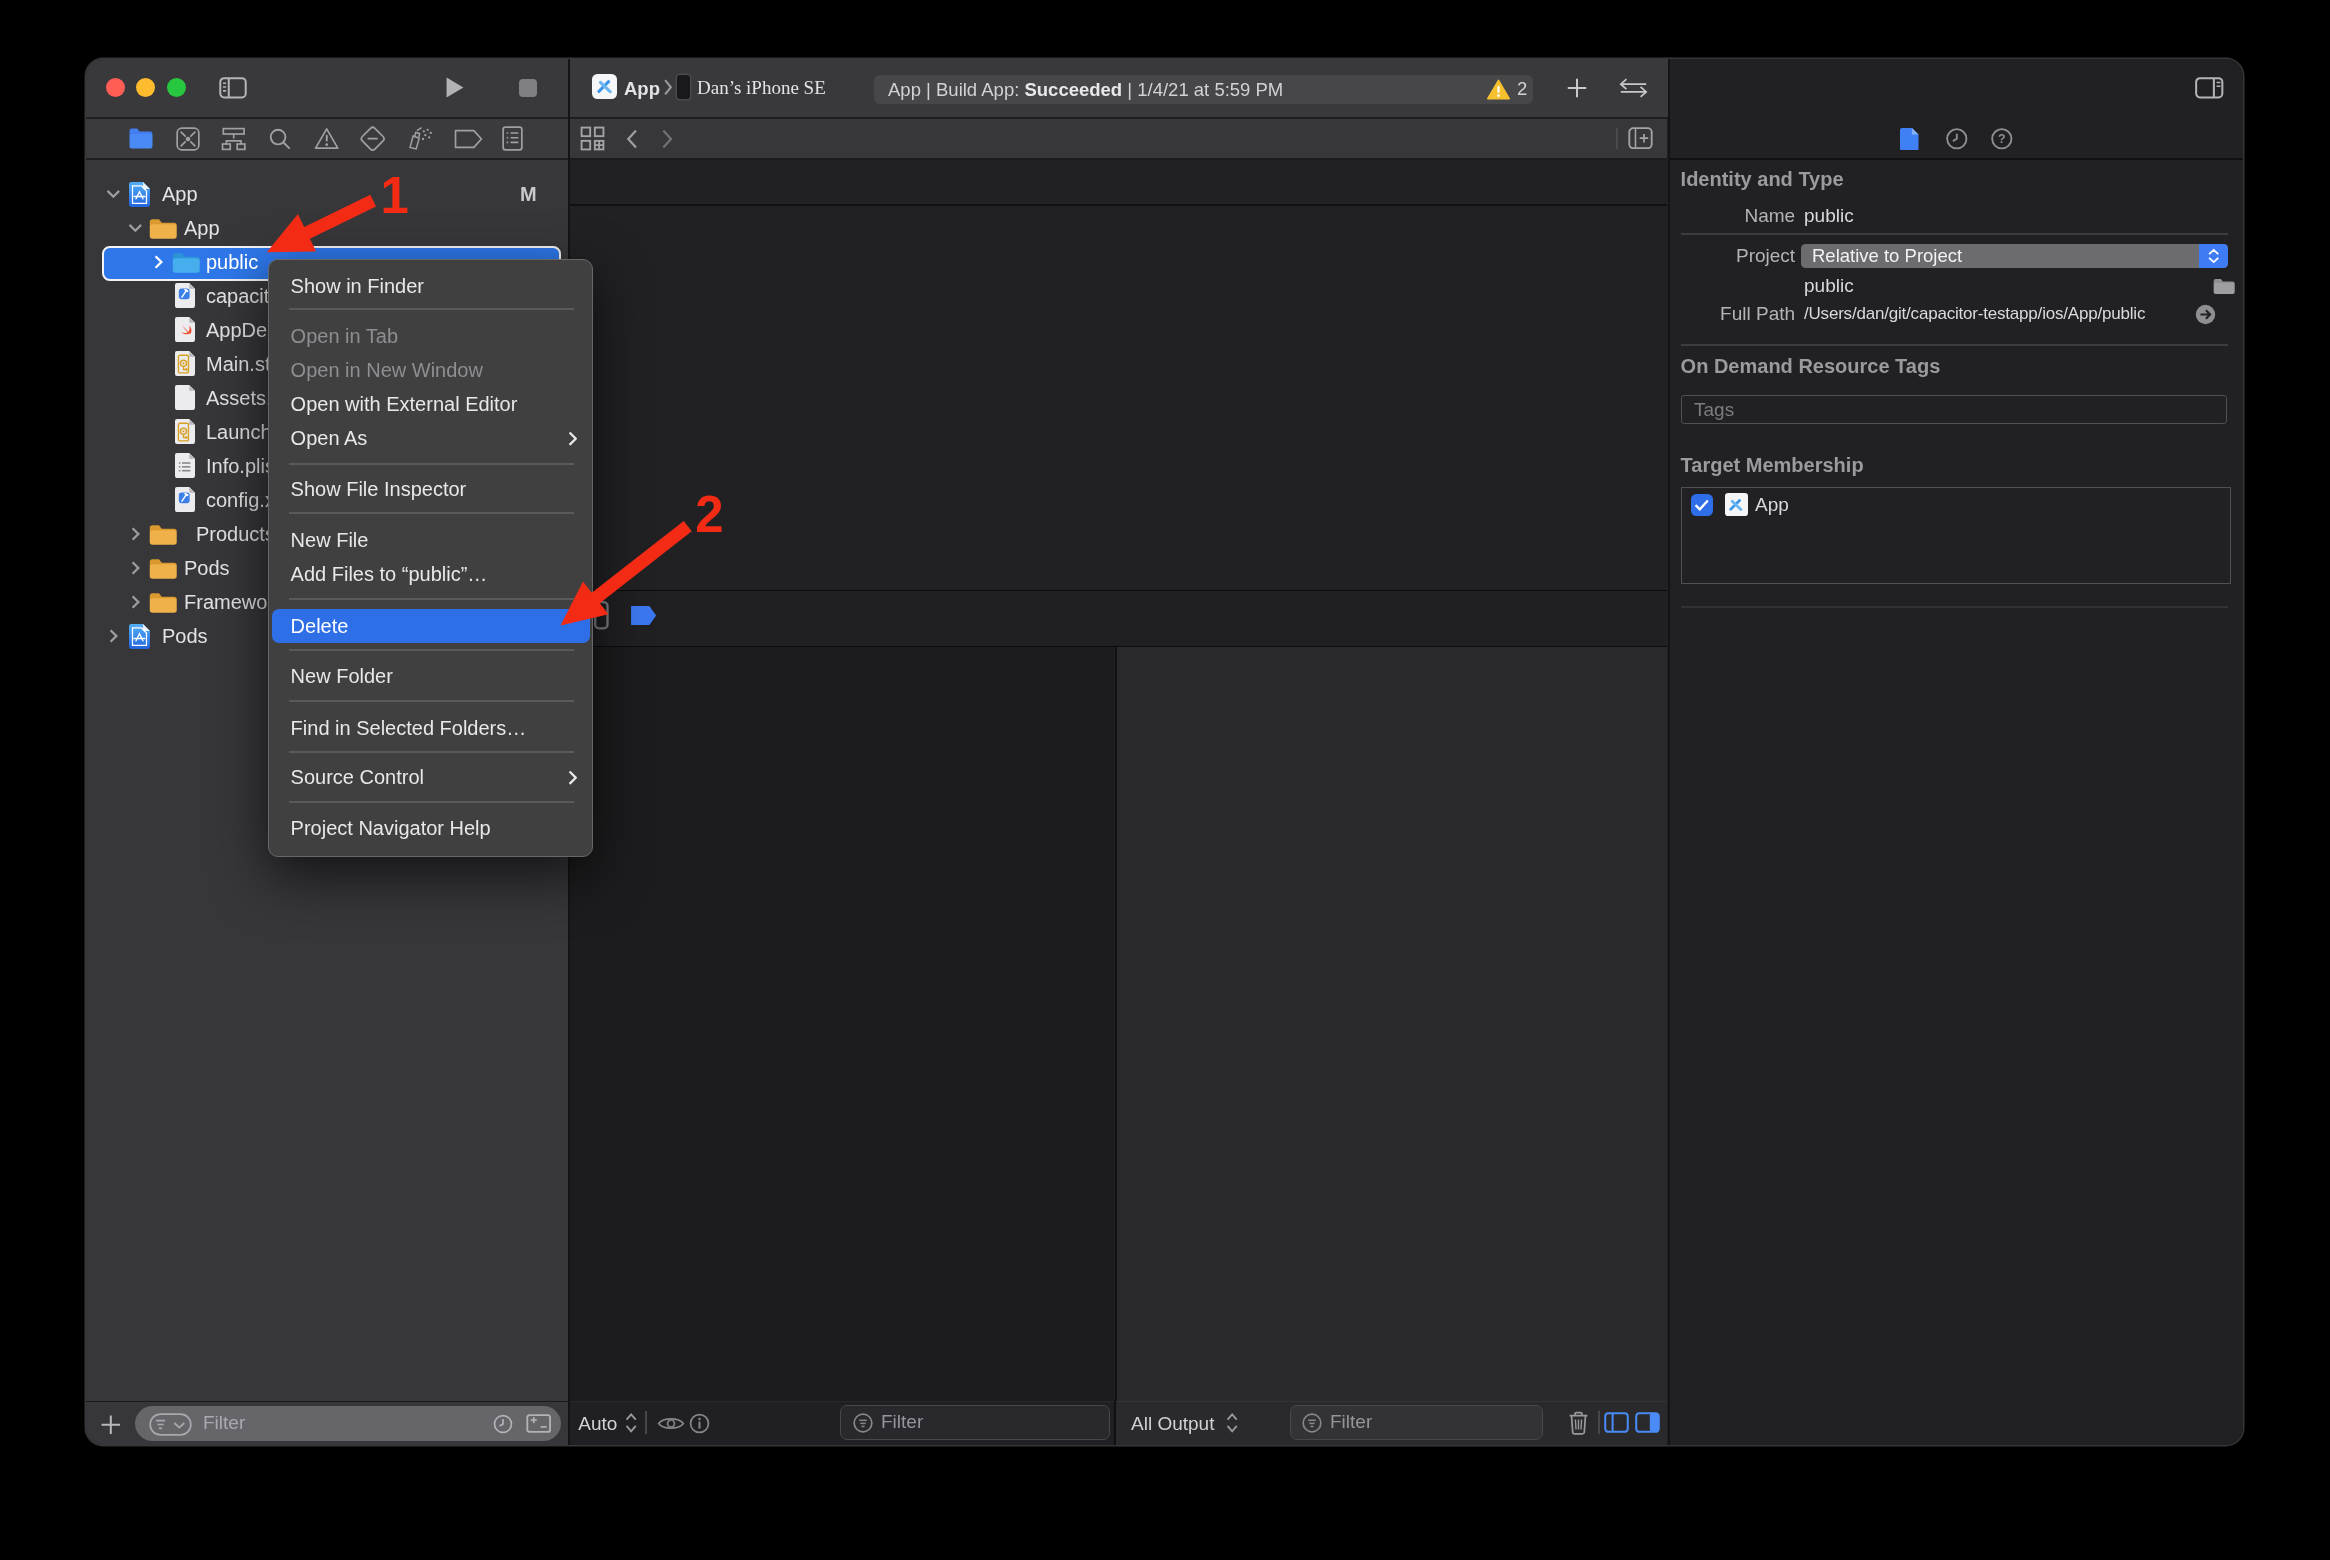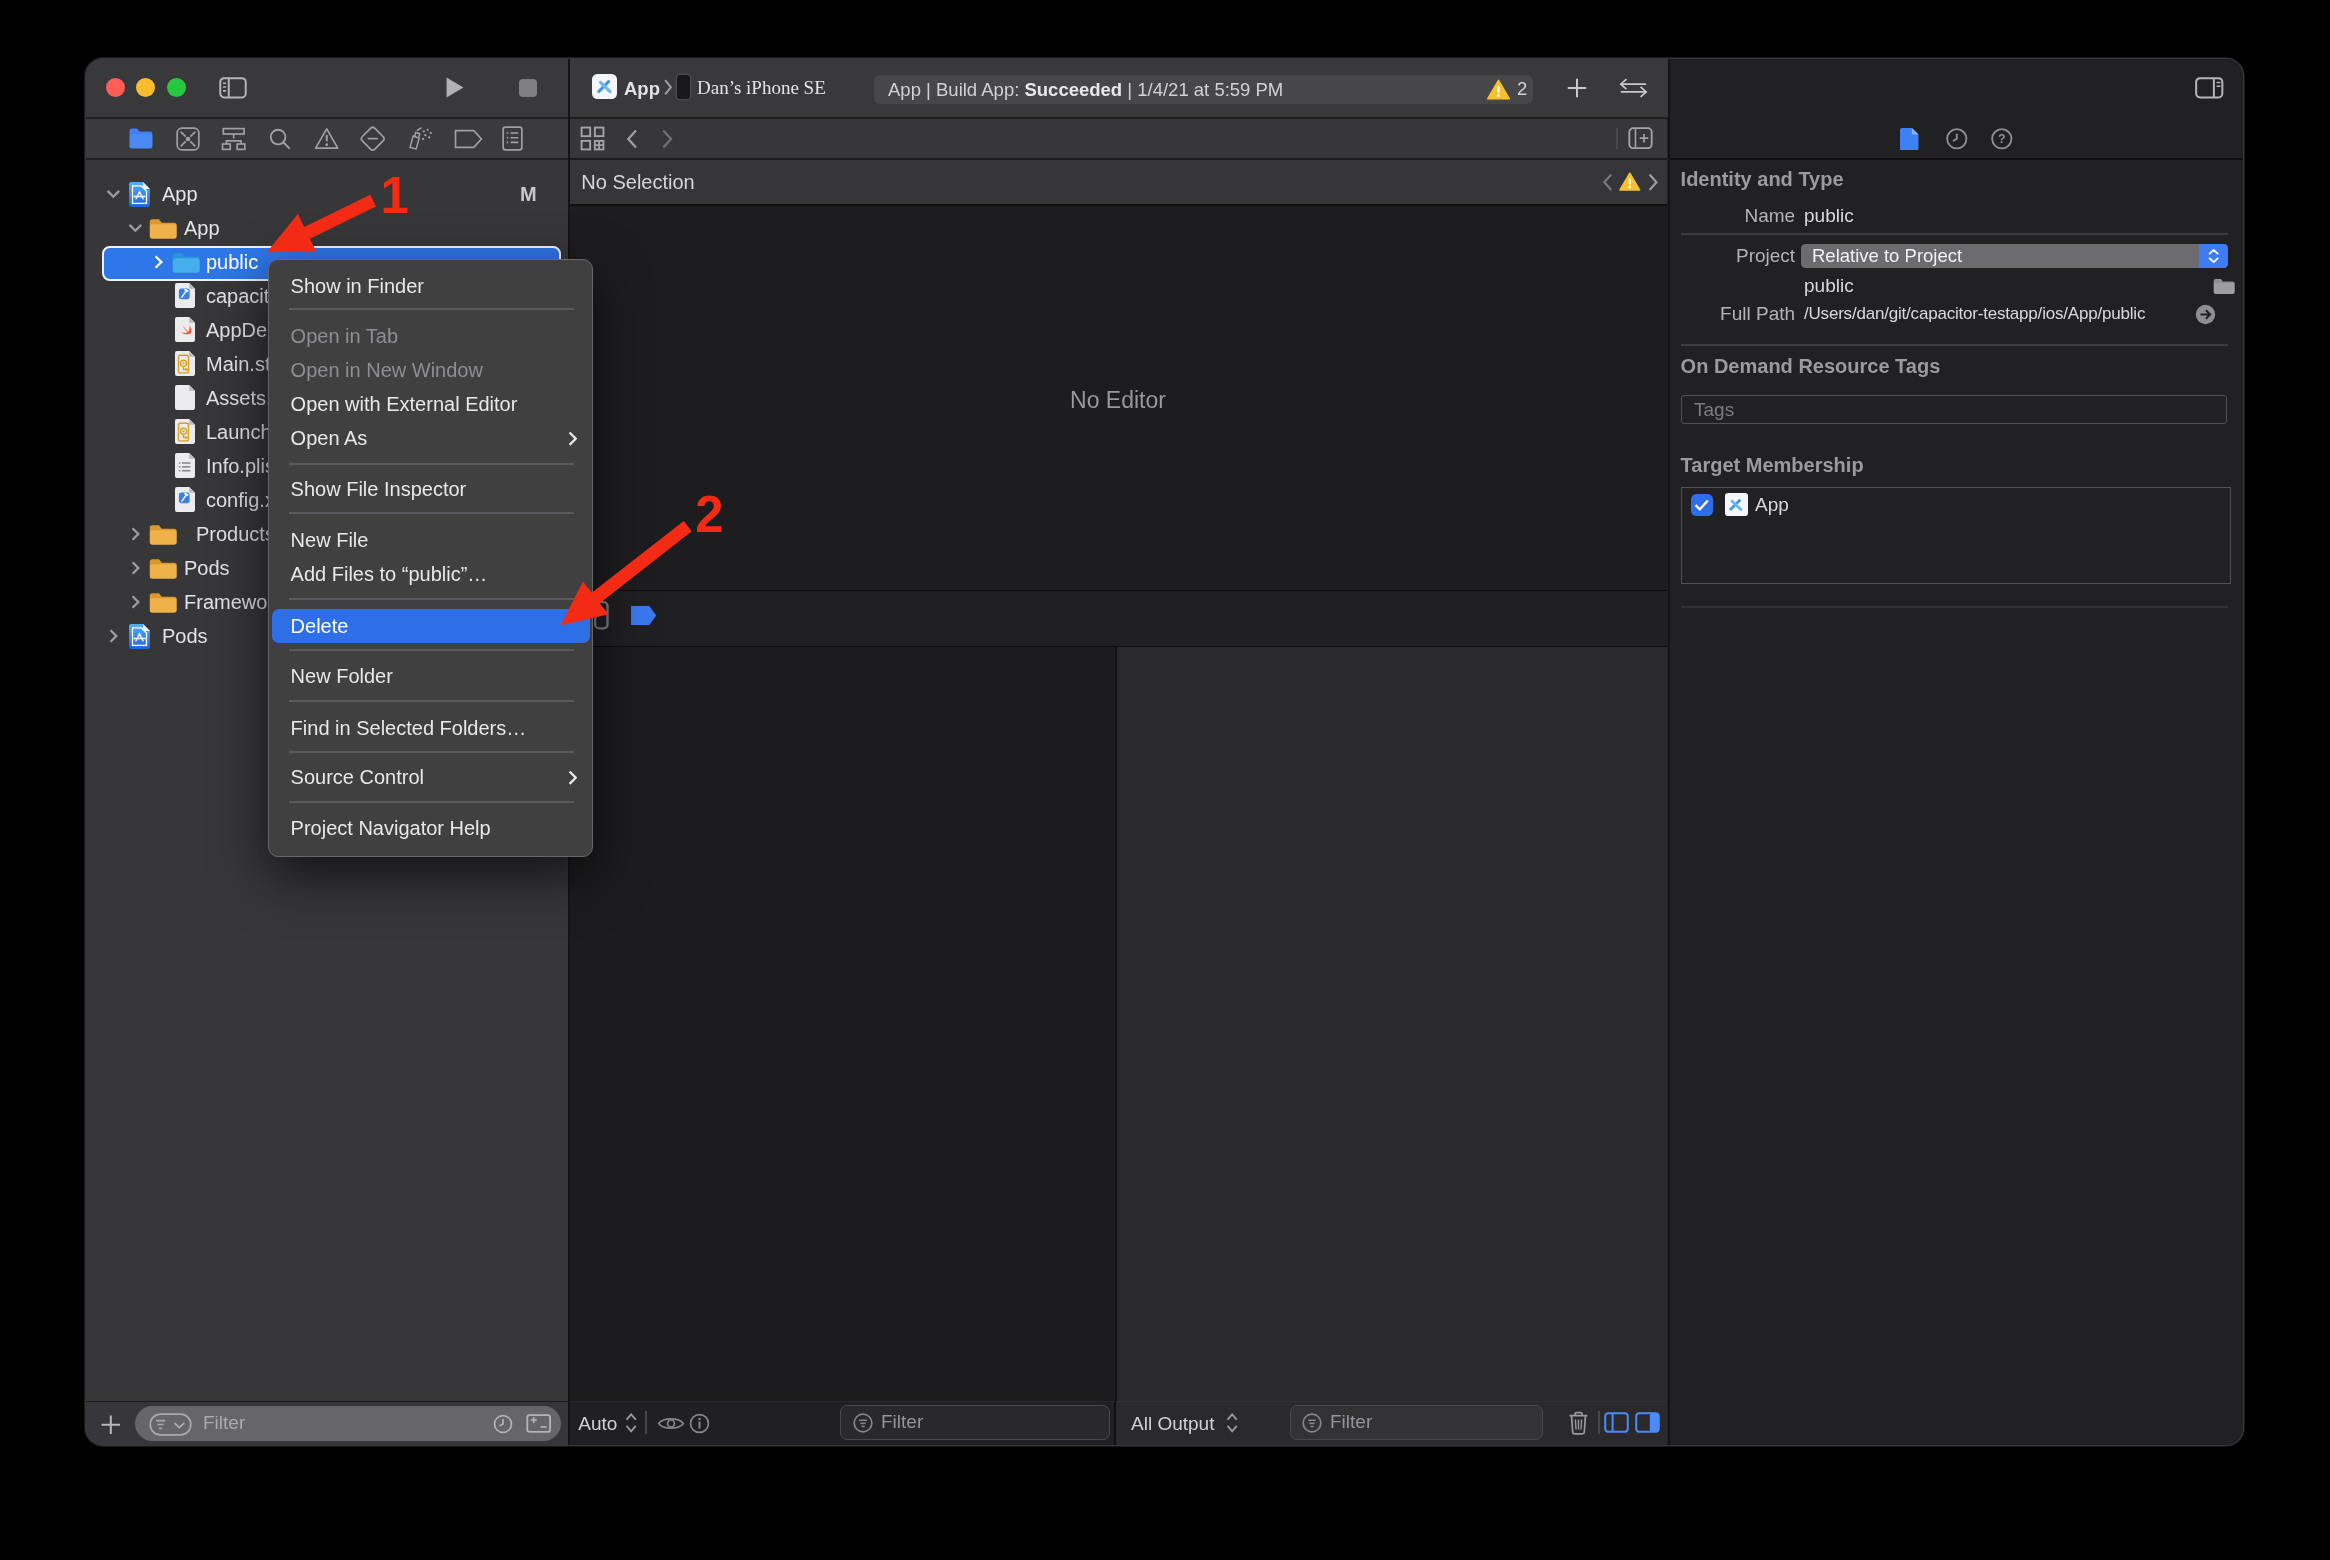--- a/index.html
+++ b/index.html
@@ -317,37 +317,20 @@
           <path d="M3 2 L13 13 L3 24" fill="none" stroke="#707074" stroke-width="3"></path>
         </svg>
     <div class="abs" style="left:1047px;top:10.8px;width:1.5px;height:21px;background:#4a4a4d;"></div>
     <svg class="abs" style="left:1059px;top:10px;" width="25" height="22.4" viewBox="0 0 32 29">
           <rect x="1.5" y="1.5" width="29" height="26" rx="5" fill="none" stroke="#a4a4a8" stroke-width="2.4"></rect>
           <line x1="9.5" y1="2" x2="9.5" y2="27" stroke="#a4a4a8" stroke-width="2"></line>
           <line x1="15" y1="14.5" x2="26" y2="14.5" stroke="#a4a4a8" stroke-width="2.2"></line>
           <line x1="20.5" y1="9" x2="20.5" y2="20" stroke="#a4a4a8" stroke-width="2.2"></line>
         </svg>
   </div>
-  <div class="abs nosel" id="nosel">
-    <div class="txt" style="left:12.3px;top:11.6px;font-size:20px;font-weight:500;color:#d6d6d8;">No Selection</div>
-    <svg class="abs" style="left:1033px;top:14px;" width="10.8" height="18.5" viewBox="0 0 14 24">
-          <path d="M12 2 L3 12 L12 22" fill="none" stroke="#77777b" stroke-width="2.8"></path>
-        </svg>
-    <svg class="abs" style="left:1050px;top:13px;" width="21.6" height="19" viewBox="0 0 30 27">
-          <path d="M15 1.5 L29 25.5 L1 25.5 Z" fill="#f6c12e" stroke="#f6c12e" stroke-width="2" stroke-linejoin="round"></path>
-          <rect x="13.6" y="9" width="2.8" height="9" rx="1.4" fill="#fff"></rect>
-          <circle cx="15" cy="21.5" r="1.8" fill="#fff"></circle>
-        </svg>
-    <svg class="abs" style="left:1079px;top:14px;" width="10.8" height="18.5" viewBox="0 0 14 24">
-          <path d="M2 2 L11 12 L2 22" fill="none" stroke="#9d9da1" stroke-width="2.8"></path>
-        </svg>
-  </div>
-  <div class="abs editor">
-        <div class="txt" style="left:549px;top:194px;transform:translate(-50%,-50%);font-size:23px;font-weight:400;color:#97979c;">No Editor</div>
-      </div>
   <div class="abs debugbar" id="debugbar">
     <svg class="abs" style="left:25.4px;top:10px;" width="14.7" height="28.5" viewBox="0 0 19 37">
           <rect x="1.5" y="1.5" width="16" height="34" rx="5" fill="none" stroke="#808085" stroke-width="3"></rect>
         </svg>
     <svg class="abs" style="left:62px;top:15.4px;" width="26" height="19" viewBox="0 0 34 25">
           <path d="M0 0 h24 l9 12.5 l-9 12.5 h-24 Z" fill="#3b78f0"></path>
         </svg>
   </div>
   <div class="abs conL"></div>
   <div class="abs conR"></div>

